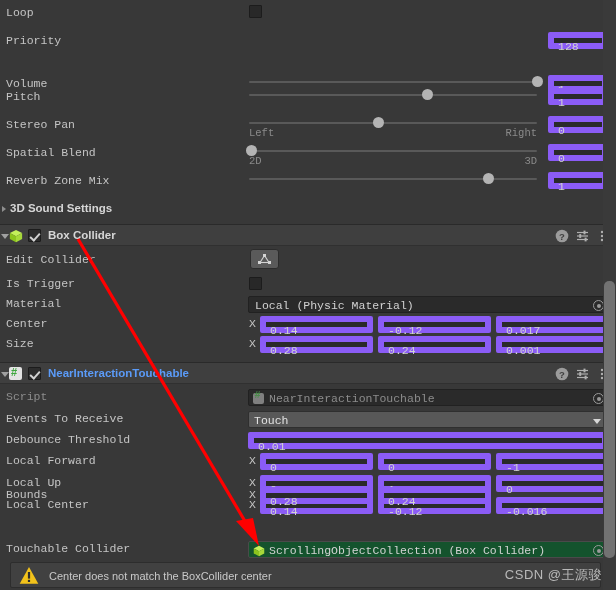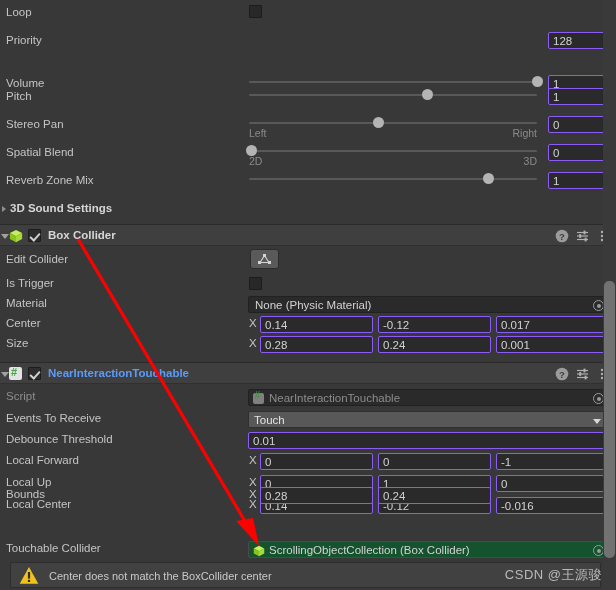--- a/index.html
+++ b/index.html
@@ -9,39 +9,39 @@
     font-family:"Liberation Sans","DejaVu Sans",sans-serif;
     font-size:11.5px;
     color:#c4c4c4;
     overflow:hidden;
     position:relative;
     -webkit-font-smoothing:antialiased;
   }
   .panel{position:absolute;left:0;top:0;width:616px;height:590px;}
 
   
-  .row{position:absolute;left:0;width:495px;height:28px;}
+  .row{position:absolute;left:0;width:495px;height:28px;font-family:Liberation Mono, monospace;}
   .row-lbl{position:absolute;left:6px;top:6px;color:#c4c4c4;font-size:11.5px;white-space:nowrap;}
   .row-lbl.dim{color:#8d8d8d;}
 
   
   .cb{position:absolute;width:13px;height:13px;background:#282828;border:1px solid #1c1c1c;border-radius:1px;box-sizing:border-box;}
   .cb.on{background:#2d2d2d;}
   .cb.on:after{content:"";position:absolute;left:3px;top:1px;width:4px;height:8px;border:solid #d2d2d2;border-width:0 2px 2px 0;transform:rotate(42deg);}
 
   
   .slider{position:absolute;height:14px;}
   .strack{position:absolute;left:0;top:6px;height:2px;width:100%;background:#595959;border-radius:1px;}
   .sknob{position:absolute;top:1px;width:11px;height:11px;border-radius:50%;background:#b4b4b4;margin-left:-5.5px;}
   .s-end{position:absolute;font-size:10.5px;color:#8a8a8a;top:11px;}
   .s-end.l{left:0;}
   .s-end.r{right:0;}
 
   
-  .fld{position:absolute;height:17px;background:#2a2a2a;border:1px solid #8b5cf6;border-radius:2px;box-sizing:border-box;}
+  .fld{position:absolute;height:17px;background:#2a2a2a;border:6px solid #8b5cf6;border-radius:2px;box-sizing:border-box;}
   .fld > span{position:absolute;left:4px;top:2px;color:#d2d2d2;font-size:11.5px;white-space:nowrap;overflow:hidden;}
   .axis{position:absolute;top:6px;color:#c4c4c4;font-size:11.5px;}
 
   
   .objfld{position:absolute;height:17px;background:#2a2a2a;border:1px solid #212121;border-radius:2px;box-sizing:border-box;}
   .objfld.hl{background:#14532d;border-color:#4a4a4a;}
   .objfld.disabled span.t{color:#8c8c8c;}
   .objfld span.t{position:absolute;left:6px;top:2px;font-size:11.5px;color:#d2d2d2;white-space:nowrap;}
   .objfld.icon span.t{left:20px;}
   .objsel{position:absolute;right:3px;top:3px;width:11px;height:11px;border-radius:50%;border:1px solid #9a9a9a;box-sizing:border-box;}
@@ -221,21 +221,21 @@
           <rect x="12" y="4" width="3" height="3"></rect>
           <rect x="17" y="11" width="3" height="3"></rect>
         </g>
       </svg>
     </div>
   </div>
 
   <div class="row" style="top:294px;height:20px;">
     <div class="row-lbl" style="top:3px;">Material</div>
     <div class="objfld" style="left:248px;top:2px;width:360px;">
-      <span class="t">None (Physic Material)</span>
+      <span class="t">Local (Physic Material)</span>
       <span class="objsel"></span>
     </div>
   </div>
 
   <div class="row" style="top:314px;height:20px;">
     <div class="row-lbl" style="top:3px;">Center</div>
     <div class="axis" style="left:249px;top:3px;">X</div>
     <div class="fld" style="left:260px;top:2px;width:113px;">
       <span>0.14</span>
     </div>

